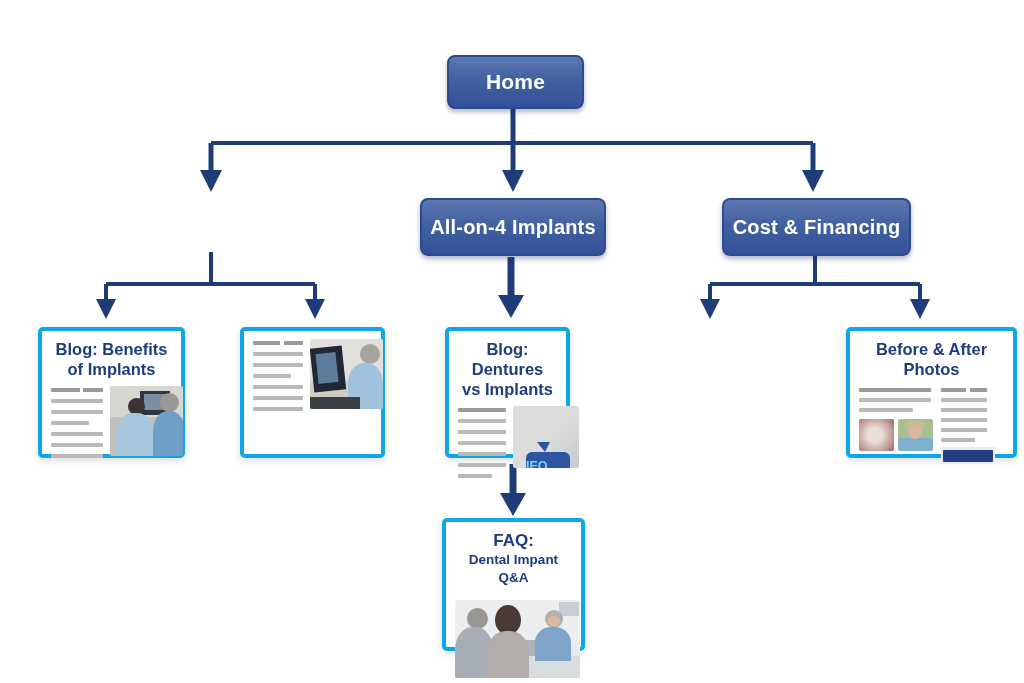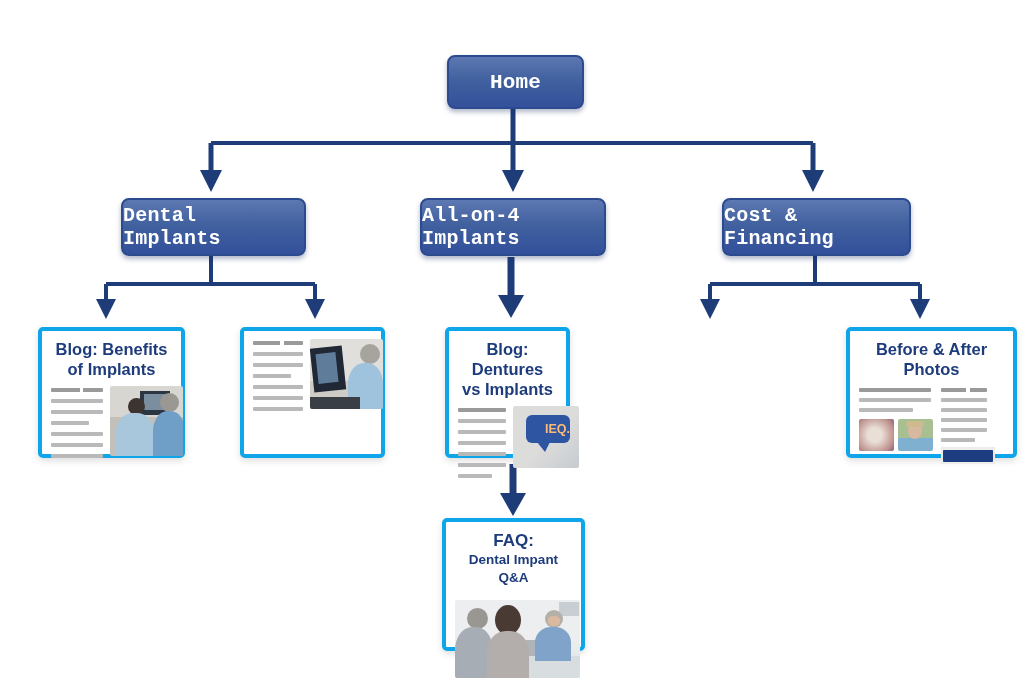--- a/index.html
+++ b/index.html
@@ -6,21 +6,21 @@
   #stage{
     position:relative;width:1024px;height:683px;background:#ffffff;overflow:hidden;
     font-family:"Liberation Sans", sans-serif;
   }
   
   .node{
     position:absolute;display:flex;align-items:center;justify-content:center;
     background:linear-gradient(180deg,#5d78b2 0%,#41619f 45%,#33509a 100%);
     border:2px solid #2c4a8e;border-radius:8px;
     box-shadow:0 3px 5px rgba(30,50,100,.35);
-    color:#ffffff;font-weight:700;font-size:20px;letter-spacing:.2px;font-family:Liberation Mono, monospace;
+    color:#ffffff;font-weight:700;font-size:20px;letter-spacing:.2px;
   }
   .node.home{font-size:21px;}
   
   #connectors{position:absolute;left:0;top:0;width:1024px;height:683px;}
   #connectors path{stroke:#1e3c78;fill:none;}
   #connectors polygon{fill:#1e3c78;}
   
   .card{
     position:absolute;background:#ffffff;border:4px solid #0ea5e9;border-radius:5px;
     box-shadow:0 3px 7px rgba(0,0,0,.13);box-sizing:border-box;padding:8px 9px 6px 9px;
@@ -37,22 +37,22 @@
   .ln.d{background:#9a9a9a;}
   .ln.split{background:linear-gradient(90deg,#9a9a9a 0 55%,#ffffff 55% 62%,#9a9a9a 62% 100%);}
   
   .photo{position:relative;overflow:hidden;border-radius:2px;background:#cfcdc8;flex:none;}
   .pa{position:absolute;}
   .head{border-radius:50%;}
   .body{border-radius:45% 45% 0 0;}
   .btn-strip{background:#ececec;display:flex;align-items:center;justify-content:center;}
   .mini-btn{background:#1e3c80;width:50px;height:12px;border-radius:1px;}
   .bubble{
-    background:#2e55a2;border-radius:6px;display:flex;align-items:center;justify-content:flex-end;
-    color:#fdba74;font-weight:700;font-size:12.5px;
+    background:#2e55a2;border-radius:6px;display:flex;align-items:center;justify-content:flex-start;
+    color:#7dd3fc;font-weight:700;font-size:12.5px;margin-top:37px;
   }
   .bubble-tail{
     width:0;height:0;border-left:8px solid transparent;border-right:5px solid transparent;
     border-top:10px solid #2e55a2;
   }
 </style>
 </head>
 <body>
 
 <div id="stage">
@@ -85,23 +85,20 @@
     <polygon points="910,299 930,299 920,319"></polygon>
 
     <path d="M513 464 V495" stroke-width="7"></path>
     <polygon points="500,493 526,493 513,516"></polygon>
   </svg>
 
   <div class="node home" style="left:447px;top:55px;width:133px;height:50px">
     <span>Home</span>
   </div>
 
-  <div class="node" style="left:121px;top:198px;width:181px;height:54px">
-    <span>Dental Implants</span>
-  </div>
   <div class="node" style="left:420px;top:198px;width:182px;height:54px">
     <span>All-on-4 Implants</span>
   </div>
   <div class="node" style="left:722px;top:198px;width:185px;height:54px">
     <span>Cost &amp; Financing</span>
   </div>
 
   <div class="card" style="left:38px;top:327px;width:147px;height:131px">
     <div class="card-title">
       <span class="t1">Blog: Benefits</span>

